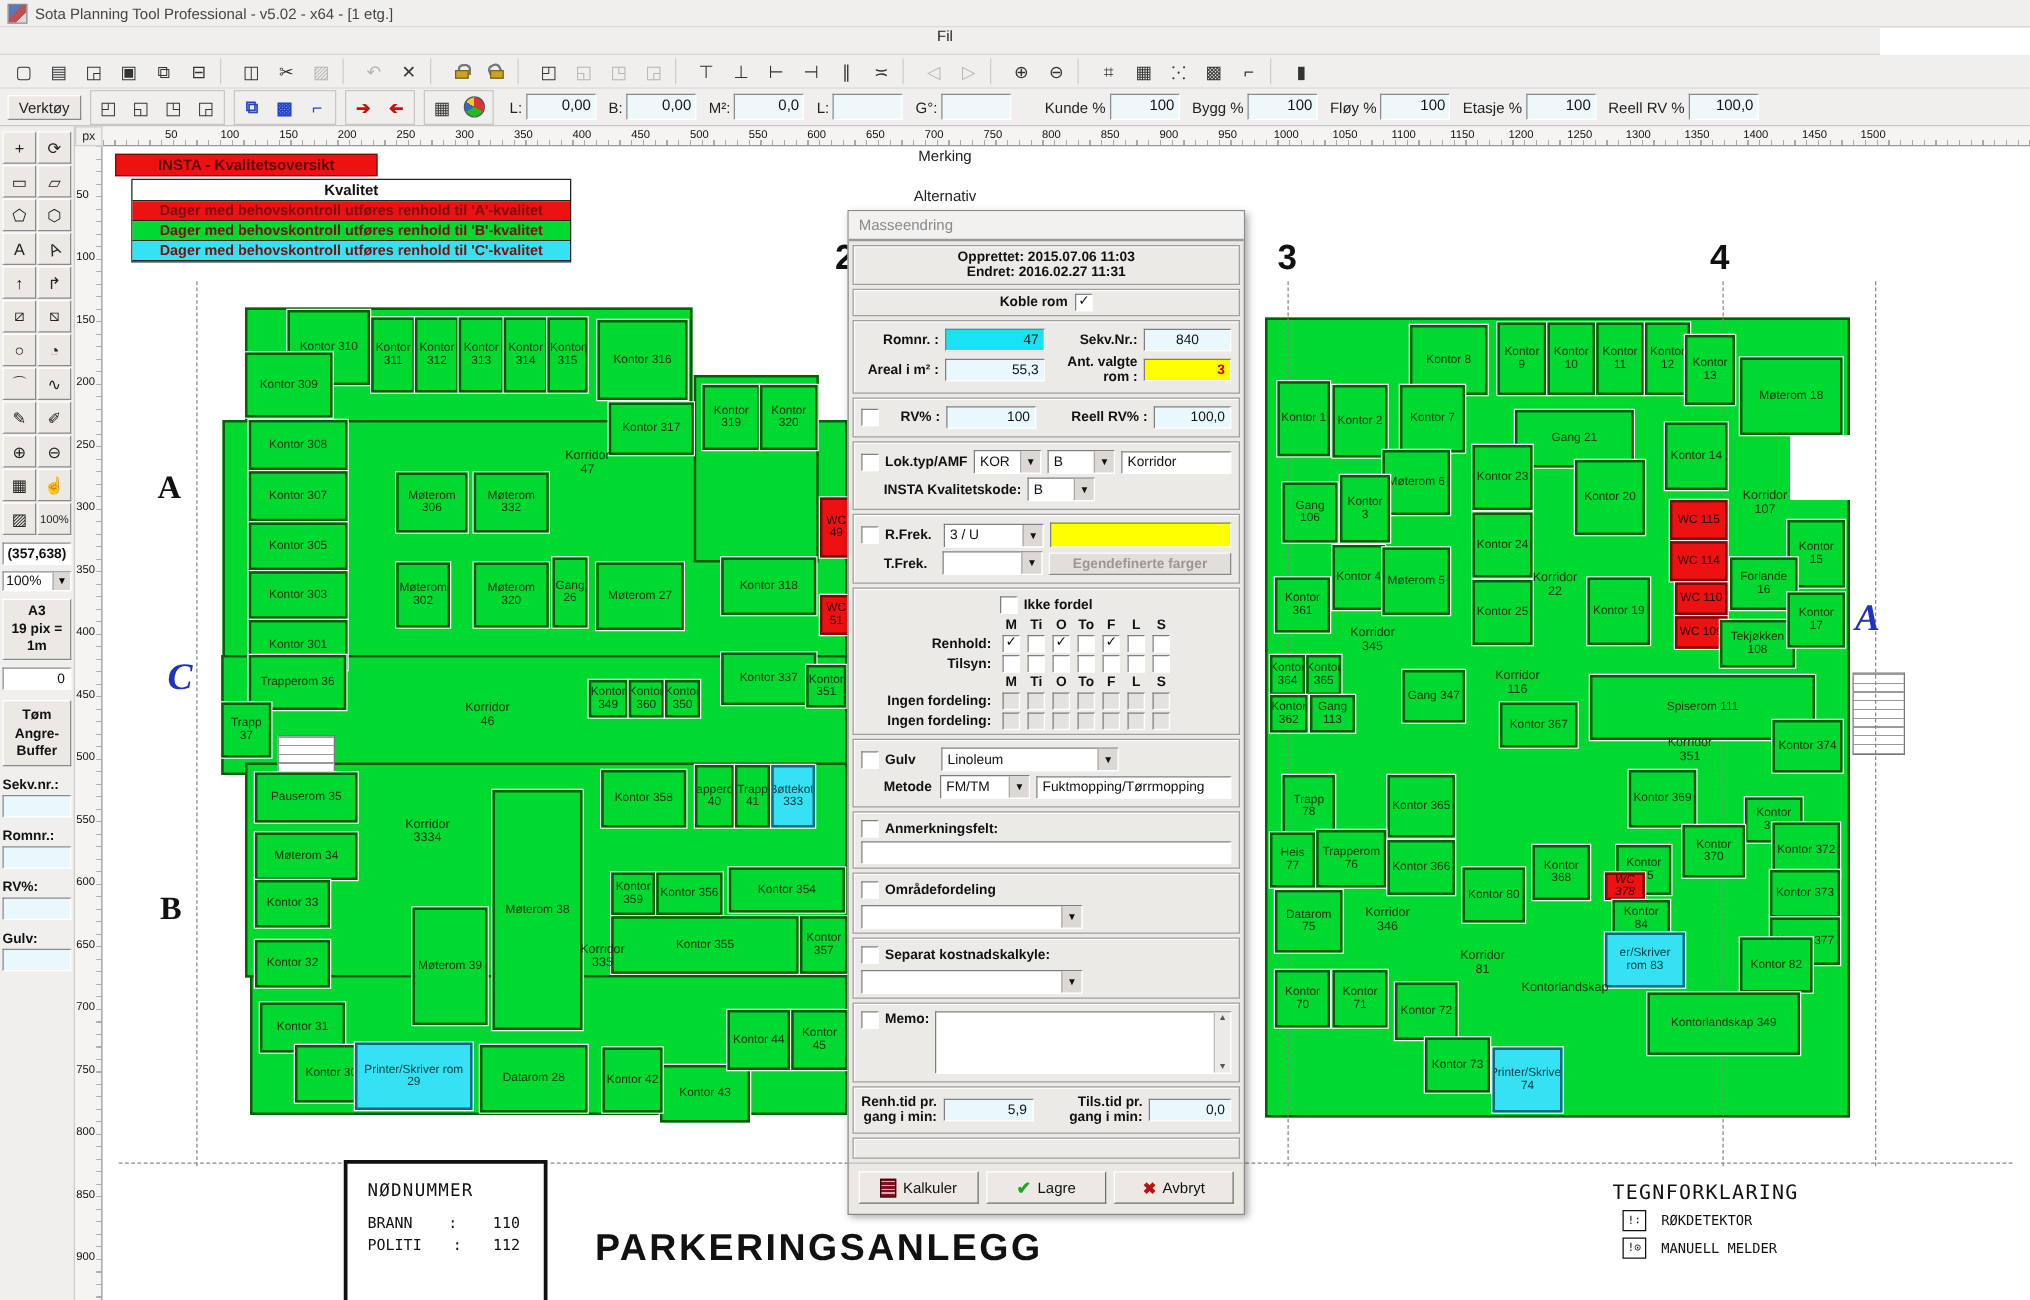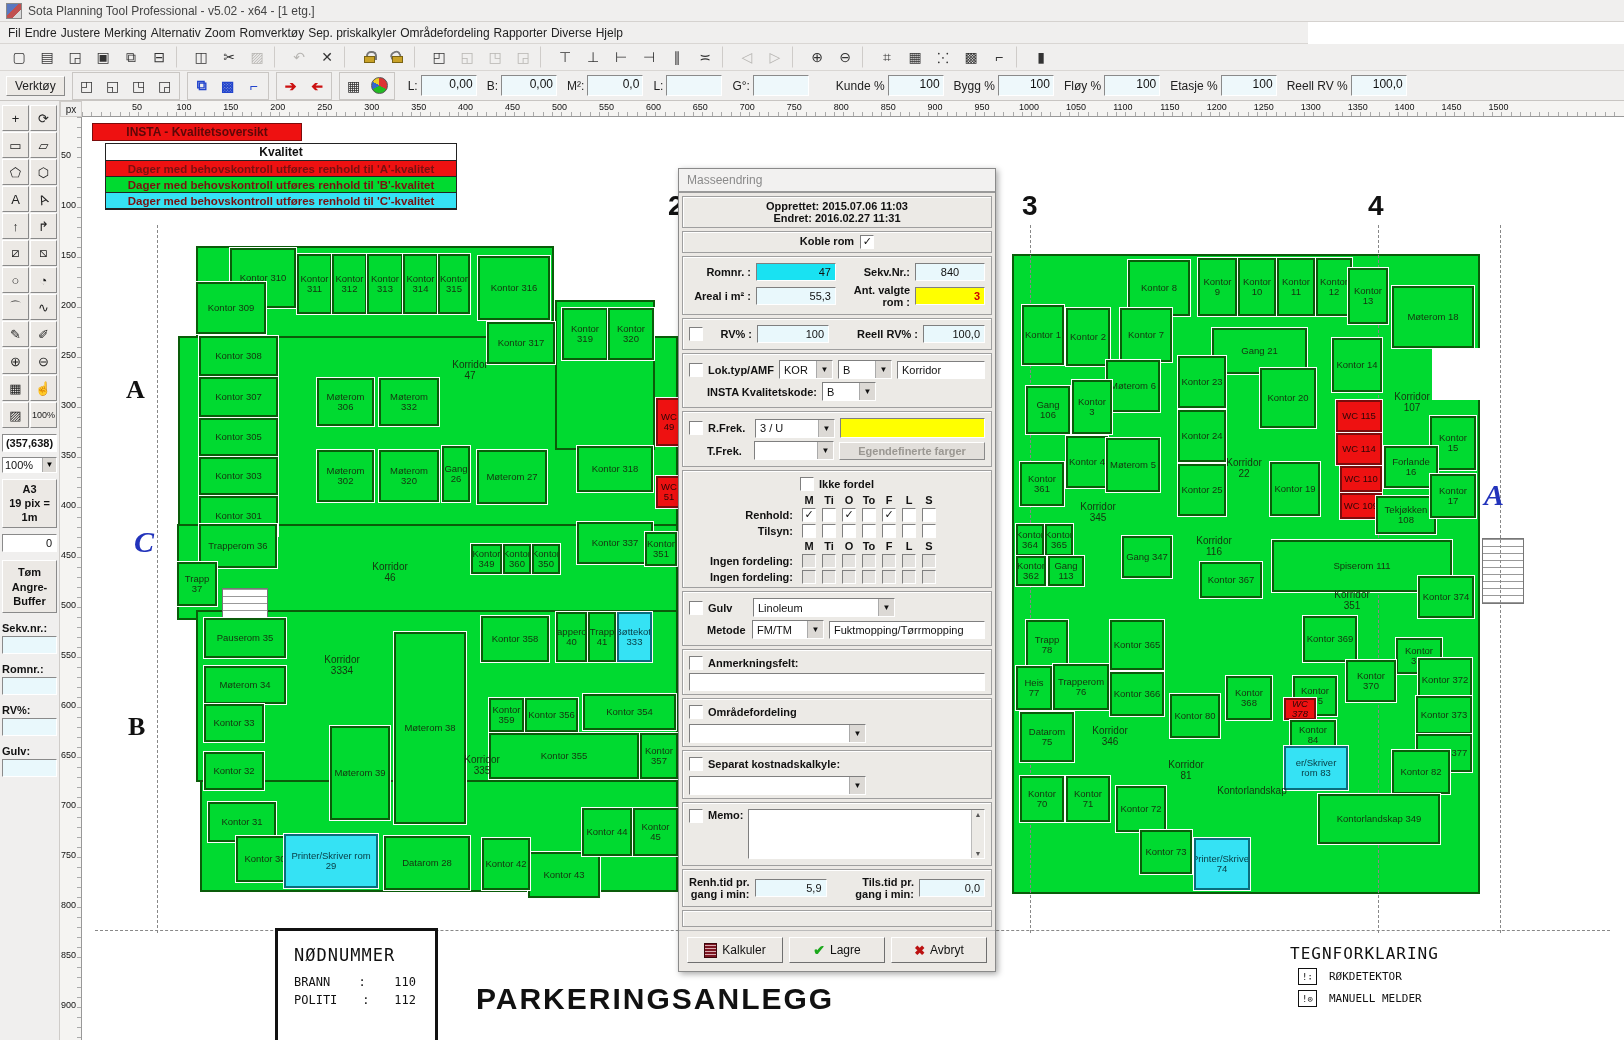--- a/index.html
+++ b/index.html
@@ -1,21 +1,21 @@
 <!DOCTYPE html>
 <html><head>
 <meta charset="utf-8">
 <style>
   html,body{margin:0;padding:0;background:#d8d8d8;font-family:"Liberation Sans",sans-serif;}
   #app{position:relative;width:1624px;height:1040px;overflow:hidden;background:#fff;}
   
   #titlebar{position:absolute;left:0;top:0;width:1624px;height:22px;background:#f0efee;border-bottom:1px solid #d5d2cf;display:flex;align-items:center;gap:6px;padding-left:6px;box-sizing:border-box;z-index:30;}
   #titlebar .appicon{width:14px;height:14px;background:linear-gradient(135deg,#5a78c0 0 40%,#c05050 40% 70%,#d8d8d8 70%);border:1px solid #888;}
   #titlebar .title{font-size:12px;color:#444;}
-  #menubar{position:absolute;left:0;top:22px;width:1308px;height:22px;background:#f0efee;border-bottom:1px solid #d9d6d3;display:flex;align-items:center;gap:4px;padding-left:8px;box-sizing:border-box;z-index:30;font-size:12px;color:#222;}
+  #menubar{position:absolute;left:0;top:22px;width:1504px;height:22px;background:#f0efee;border-bottom:1px solid #d9d6d3;display:flex;align-items:center;gap:18px;padding-left:8px;box-sizing:border-box;z-index:30;font-size:12px;color:#222;flex-direction:column;}
   #menubar .mi{cursor:default;}
   #toolbar1{position:absolute;left:0;top:44px;width:1624px;height:27px;background:#f0efee;border-bottom:1px solid #d9d6d3;display:flex;align-items:center;gap:2px;padding-left:6px;box-sizing:border-box;z-index:30;}
   .tbtn{width:24px;height:22px;display:flex;align-items:center;justify-content:center;font-size:14px;color:#333;border:1px solid transparent;}
   .tbtn.gray{color:#b7b5b2;}
   .tbtn.sep{width:6px;border-left:1px solid #cfccc9;height:20px;margin:0 2px;}
   .lockglyph{position:relative;width:11px;height:12px;}
   .lockglyph .sh{position:absolute;left:2px;top:0;width:7px;height:7px;border:2px solid #777;border-bottom:none;border-radius:5px 5px 0 0;}
   .lockglyph .bd{position:absolute;left:0;bottom:0;width:11px;height:7px;background:#c9a227;border:1px solid #7a6313;box-sizing:border-box;}
   .lockglyph.open .sh{transform:rotate(-25deg);left:-2px;}
   .pieicon{width:15px;height:15px;border-radius:50%;background:conic-gradient(#d33 0 120deg,#2b2 120deg 240deg,#36c 240deg 300deg,#ec2 300deg);border:1px solid #555;}
@@ -63,21 +63,21 @@
   .vdash{position:absolute;width:0;border-left:1px dashed #888;z-index:2;}
   .hdash{position:absolute;height:0;border-top:1px dashed #888;z-index:2;}
   
   #qlegend{position:absolute;left:92px;top:123px;z-index:4;}
   #qlegend .qtitle{width:208px;background:#ee1111;border:1px solid #7c0c0c;color:#5c0808;font-weight:bold;font-size:12px;text-align:center;padding:1px 0;}
   #qlegend .qtable{position:absolute;left:13px;top:20px;width:350px;border:1px solid #222;background:#fff;}
   #qlegend .qhead{font-weight:bold;font-size:12px;text-align:center;color:#111;padding:1px 0;border-bottom:1px solid #222;}
   #qlegend .qrow{font-weight:bold;font-size:11.5px;text-align:center;color:#7a1010;padding:1.5px 0;border-bottom:1px solid #222;}
   
   #emerg{position:absolute;left:275px;top:928px;width:163px;height:120px;border:3px solid #111;background:#fff;z-index:4;font-family:"DejaVu Sans Mono",monospace;color:#111;padding:14px 0 0 16px;box-sizing:border-box;}
-  #emerg .etitle{font-size:17px;letter-spacing:1px;margin-bottom:10px;}
+  #emerg .etitle{font-size:14px;letter-spacing:1px;margin-bottom:10px;}
   #emerg .erow{font-size:12px;display:flex;width:122px;justify-content:space-between;margin-bottom:4px;}
   #bigtitle{position:absolute;left:476px;top:982px;font-size:30px;font-weight:bold;letter-spacing:2px;color:#111;z-index:4;font-family:"Liberation Sans",sans-serif;}
   #tegn{position:absolute;left:1290px;top:944px;z-index:4;color:#111;font-family:"DejaVu Sans Mono",monospace;}
   #tegn .ttitle{font-size:16px;letter-spacing:1px;}
   #tegn .titem{display:flex;align-items:center;gap:12px;margin-top:5px;margin-left:8px;font-size:11px;}
   #tegn .ticon{width:17px;height:15px;border:1.5px solid #111;display:flex;align-items:center;justify-content:center;font-size:9px;}
   
   #dialog{position:absolute;left:678px;top:168px;width:318px;height:804px;background:#ece9e5;border:1px solid #8a8a8a;box-shadow:2px 2px 6px rgba(0,0,0,.35);z-index:40;box-sizing:border-box;display:flex;flex-direction:column;font-size:11px;color:#111;}
   #dlg-title{height:22px;background:#f2f1f0;color:#8a8a8a;font-size:12px;display:flex;align-items:center;padding-left:8px;border-bottom:2px solid #9a9a9a;}
   #dlg-body{flex:1;display:flex;flex-direction:column;gap:3px;padding:3px;overflow:hidden;}
@@ -134,21 +134,21 @@
       <div class="room" style="left: 196px; top: 282px; width: 70px; height: 52px; z-index: 3;">Kontor 309</div>
       <div class="room" style="left: 487px; top: 322px; width: 68px; height: 42px; z-index: 3;">Kontor 317</div>
       <div class="room" style="left: 562px; top: 308px; width: 46px; height: 52px; z-index: 3;">Kontor 319</div>
       <div class="room" style="left: 608px; top: 308px; width: 46px; height: 52px; z-index: 3;">Kontor 320</div>
       <div class="room" style="left: 199px; top: 336px; width: 79px; height: 40px; z-index: 3;">Kontor 308</div>
       <div class="room" style="left: 199px; top: 377px; width: 79px; height: 40px; z-index: 3;">Kontor 307</div>
       <div class="room" style="left: 317px; top: 378px; width: 57px; height: 48px; z-index: 3;">Møterom 306</div>
       <div class="room" style="left: 379px; top: 378px; width: 60px; height: 48px; z-index: 3;">Møterom 332</div>
       <div class="room" style="left: 199px; top: 418px; width: 79px; height: 38px; z-index: 3;">Kontor 305</div>
       <div class="room" style="left: 199px; top: 457px; width: 79px; height: 38px; z-index: 3;">Kontor 303</div>
-      <div class="room" style="left: 317px; top: 450px; width: 57px; height: 52px; z-index: 3;">Møterom 302</div>
+      <div class="room" style="left: 317px; top: 450px; width: 43px; height: 52px; z-index: 3;">Møterom 302</div>
       <div class="room" style="left: 379px; top: 450px; width: 60px; height: 52px; z-index: 3;">Møterom 320</div>
       <div class="room" style="left: 442px; top: 446px; width: 28px; height: 56px; z-index: 3;">Gang 26</div>
       <div class="room" style="left: 477px; top: 450px; width: 70px; height: 54px; z-index: 3;">Møterom 27</div>
       <div class="room" style="left: 577px; top: 446px; width: 76px; height: 46px; z-index: 3;">Kontor 318</div>
       <div class="room" style="left: 199px; top: 496px; width: 79px; height: 40px; z-index: 3;">Kontor 301</div>
       <div class="room" style="left: 199px; top: 524px; width: 78px; height: 44px; z-index: 3;">Trapperom 36</div>
       <div class="room" style="left: 577px; top: 522px; width: 76px; height: 42px; z-index: 3;">Kontor 337</div>
       <div class="room" style="left: 177px; top: 562px; width: 40px; height: 44px; z-index: 3;">Trapp 37</div>
       <div class="room" style="left: 471px; top: 544px; width: 31px; height: 30px; z-index: 3;">Kontor 349</div>
       <div class="room" style="left: 503px; top: 544px; width: 28px; height: 30px; z-index: 3;">Kontor 360</div>

